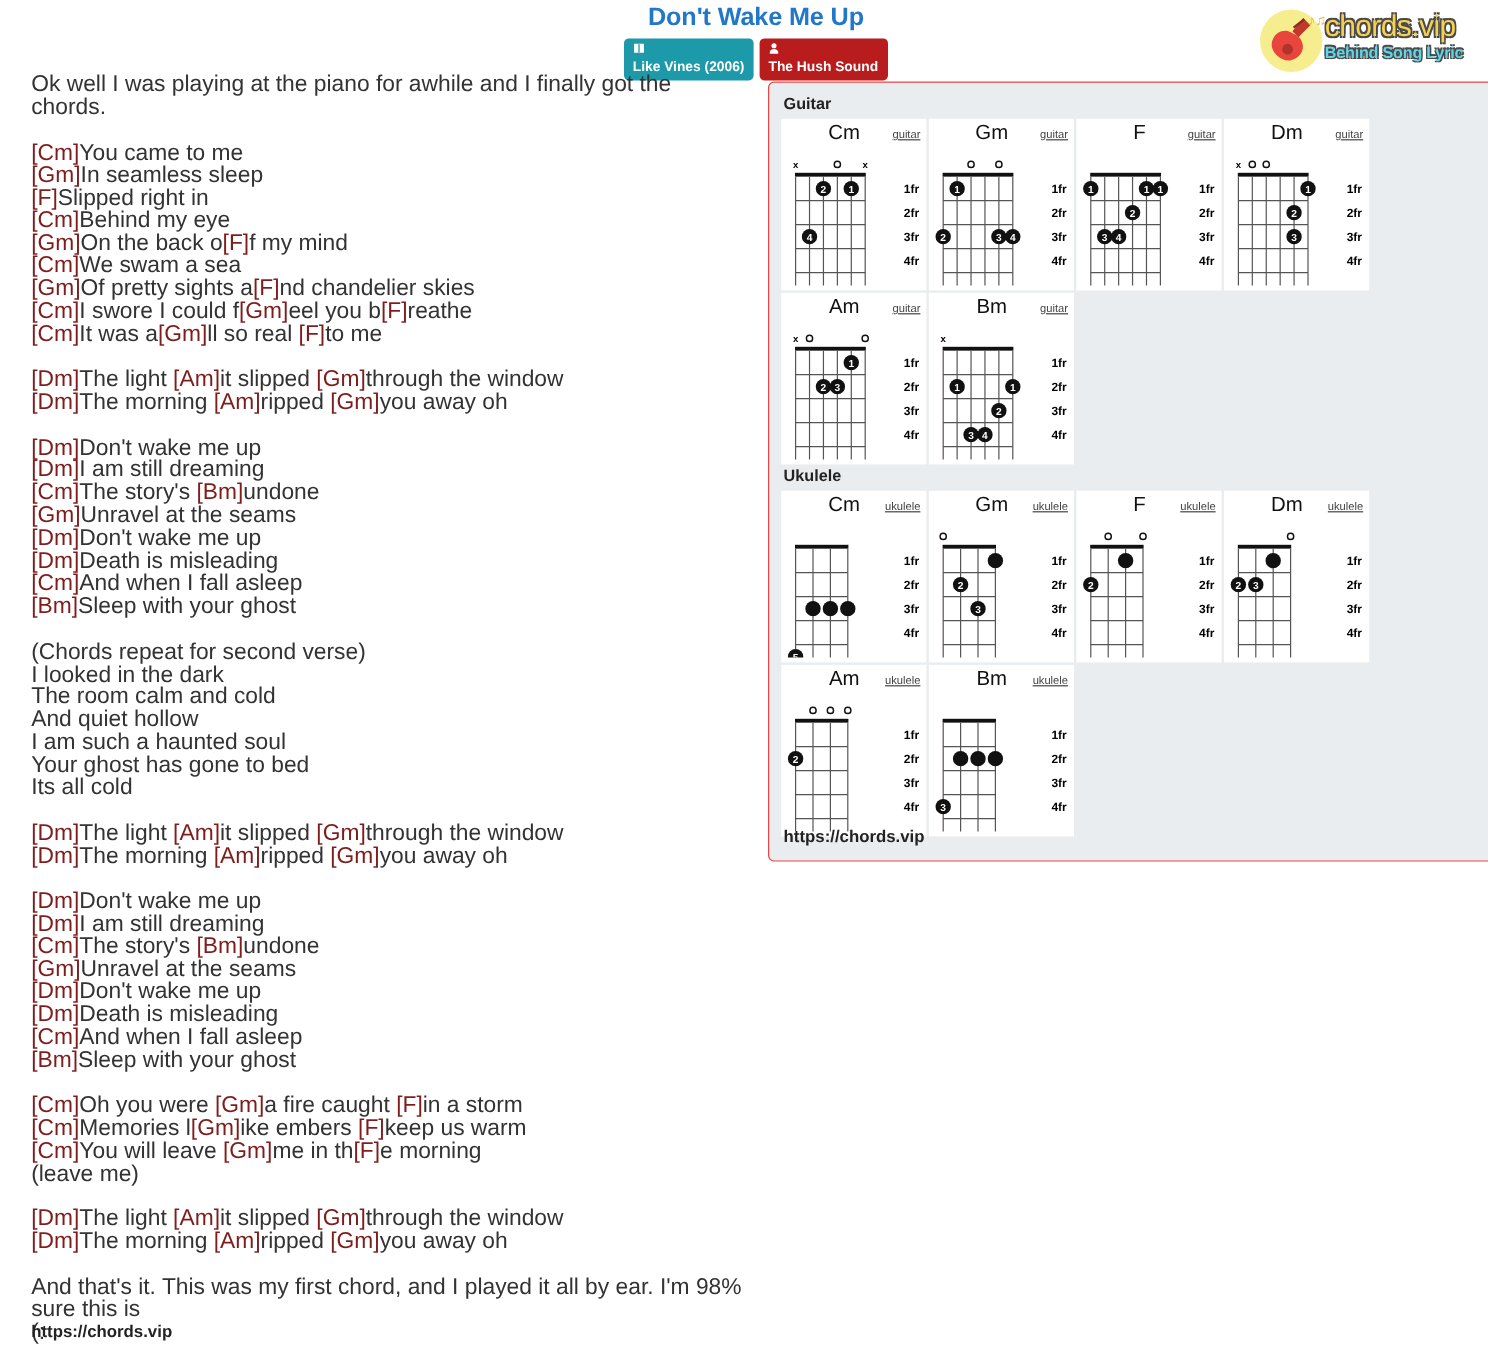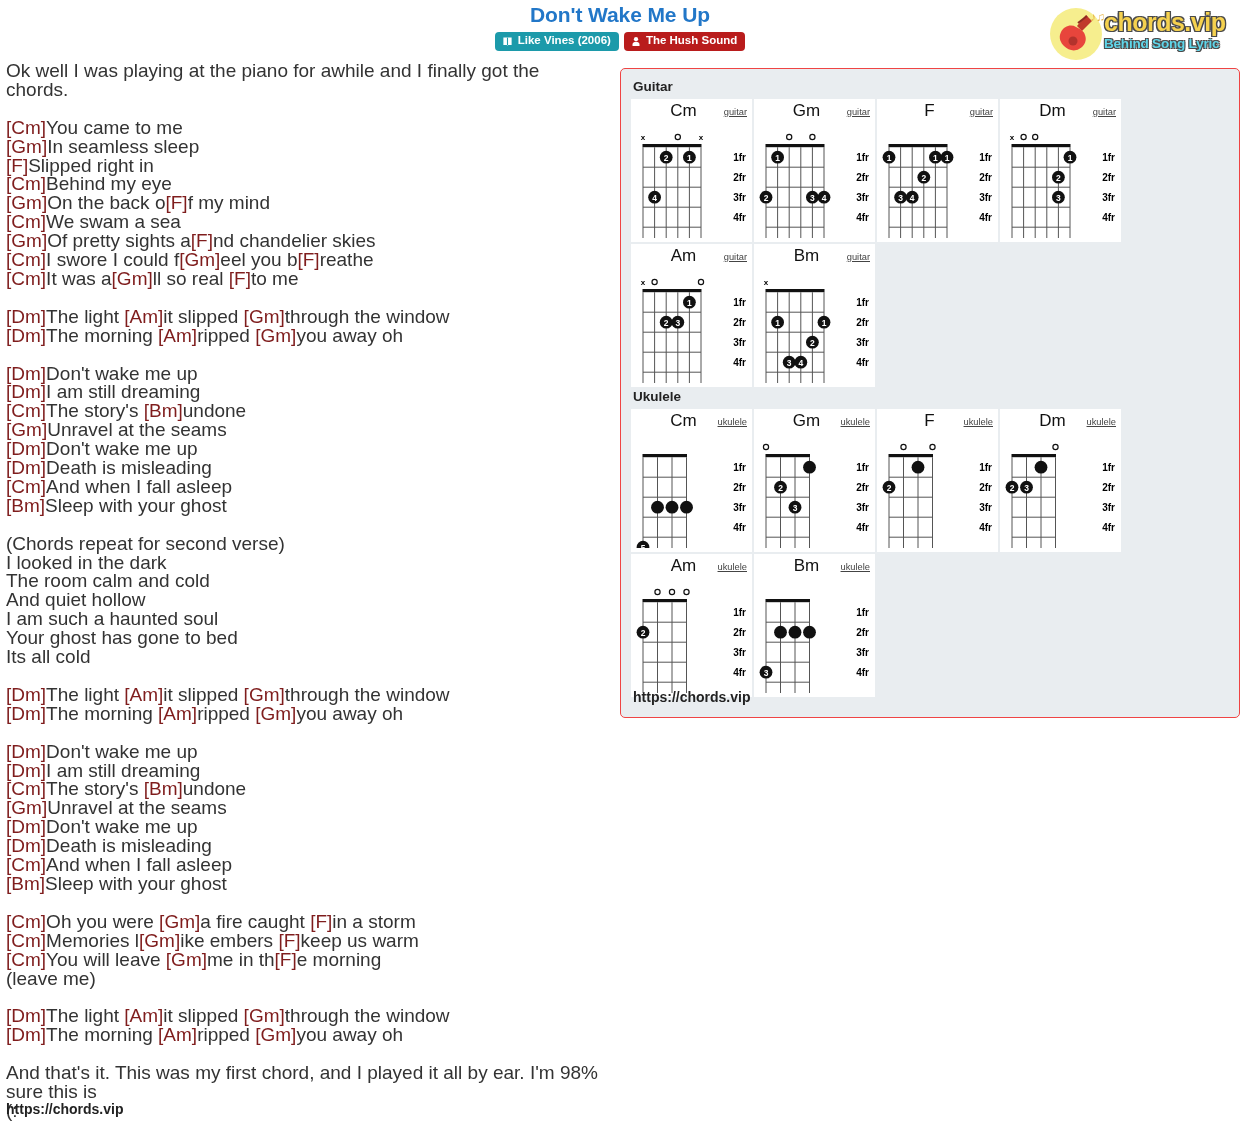--- a/index.html
+++ b/index.html
@@ -2,48 +2,49 @@
 <html><head>
 <meta charset="utf-8">
 <style>
   * { box-sizing: border-box; }
   html, body {
     margin: 0; padding: 0;
     width: 1240px; height: 1137px;
     background: #ffffff;
     font-family: "Liberation Sans", sans-serif;
   }
-  .page { position: relative; width: 1240px; height: 1122px; overflow: hidden; }
+  .page { position: relative; width: 1240px; height: 1122px; overflow: hidden; padding-left: 20px; }
 
   
   .header { position: relative; height: 62px; }
   .title {
     text-align: center; color: #2277c8; font-size: 21px; font-weight: bold;
     padding-top: 3px; letter-spacing: -0.1px;
   }
   .badges { display: flex; justify-content: center; gap: 5px; margin-top: 5px; }
   .badge {
-    display: inline-flex; align-items: flex-end; gap: 5px;
+    display: inline-flex; align-items: flex-start; gap: 5px;
     color: #ffffff; font-size: 11.5px; font-weight: bold;
     border-radius: 4px; padding: 3px 8px 4px 7px; line-height: 1;
     white-space: nowrap;
+    flex-direction: column;
   }
   .badge.album { background: #1c9aaa; }
   .badge.artist { background: #b91c1c; }
   .badge svg { display: block; }
 
   
   .logo { position: absolute; right: 8px; top: 6px; width: 190px; height: 56px; }
   .logo-circle {
     position: absolute; left: 8px; top: 2px; width: 52px; height: 52px;
     border-radius: 50%; background: #f6ee8e;
   }
   .logo-text { position: absolute; left: 62px; top: 3px; }
   .logo-main {
-    font-size: 25px; font-weight: bold; color: #f5d14e; line-height: 26px;
+    font-size: 25px; font-weight: normal; color: #f5d14e; line-height: 26px;
     -webkit-text-stroke: 0px; text-shadow:
       -1.3px -1.3px 0 #4a4a4a, 1.3px -1.3px 0 #4a4a4a,
       -1.3px 1.3px 0 #4a4a4a, 1.3px 1.3px 0 #4a4a4a;
     letter-spacing: -0.5px;
   }
   .logo-sub {
     font-size: 13.5px; font-weight: bold; color: #5fd6ea; line-height: 16px;
     text-shadow:
       -1.1px -1.1px 0 #4a4a4a, 1.1px -1.1px 0 #4a4a4a,
       -1.1px 1.1px 0 #4a4a4a, 1.1px 1.1px 0 #4a4a4a;

